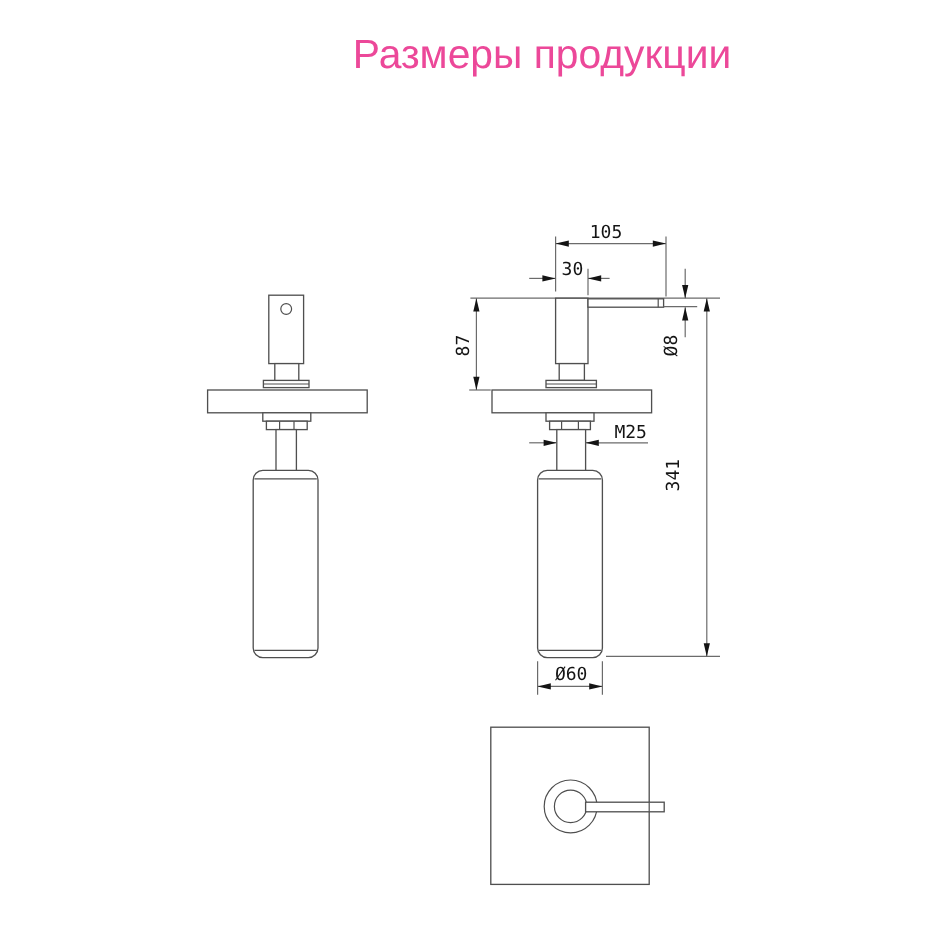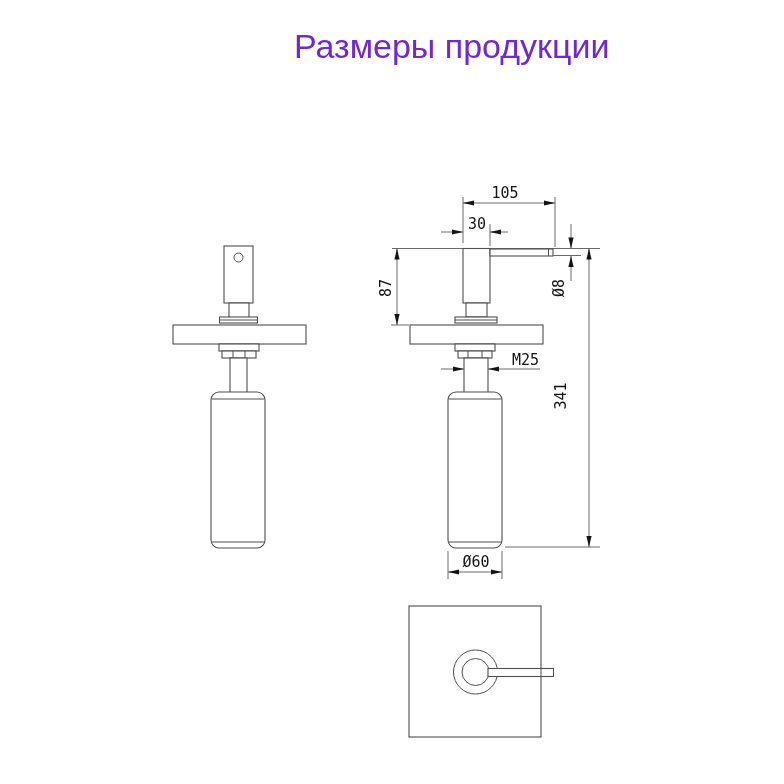--- a/index.html
+++ b/index.html
@@ -1,19 +1,19 @@
 <!DOCTYPE html>
 <html><head>
 <meta charset="utf-8">
 <style>
   html,body{margin:0;padding:0;background:#ffffff;}
   .page{position:relative;width:784px;height:784px;background:#ffffff;overflow:hidden;
         font-family:"Liberation Sans",sans-serif;}
   .title{position:absolute;left:294px;top:27px;margin:0;font-size:34px;font-weight:400;
-         color:#6d28d9;white-space:nowrap;font-family:"Liberation Sans",sans-serif;}
+         color:#ec4899;white-space:nowrap;font-family:"Liberation Sans",sans-serif;}
   svg{position:absolute;left:0;top:0;}
   .part{fill:#ffffff;stroke:#4f4f4f;stroke-width:1.1;}
   .partline{stroke:#4f4f4f;stroke-width:1;fill:none;}
   .dimline{stroke:#6b6b6b;stroke-width:1;fill:none;}
   .arrow{fill:#141414;stroke:none;}
   .dim{font-family:"DejaVu Sans Mono",monospace;font-size:15px;fill:#141414;}
 </style>
 </head>
 <body>
 

